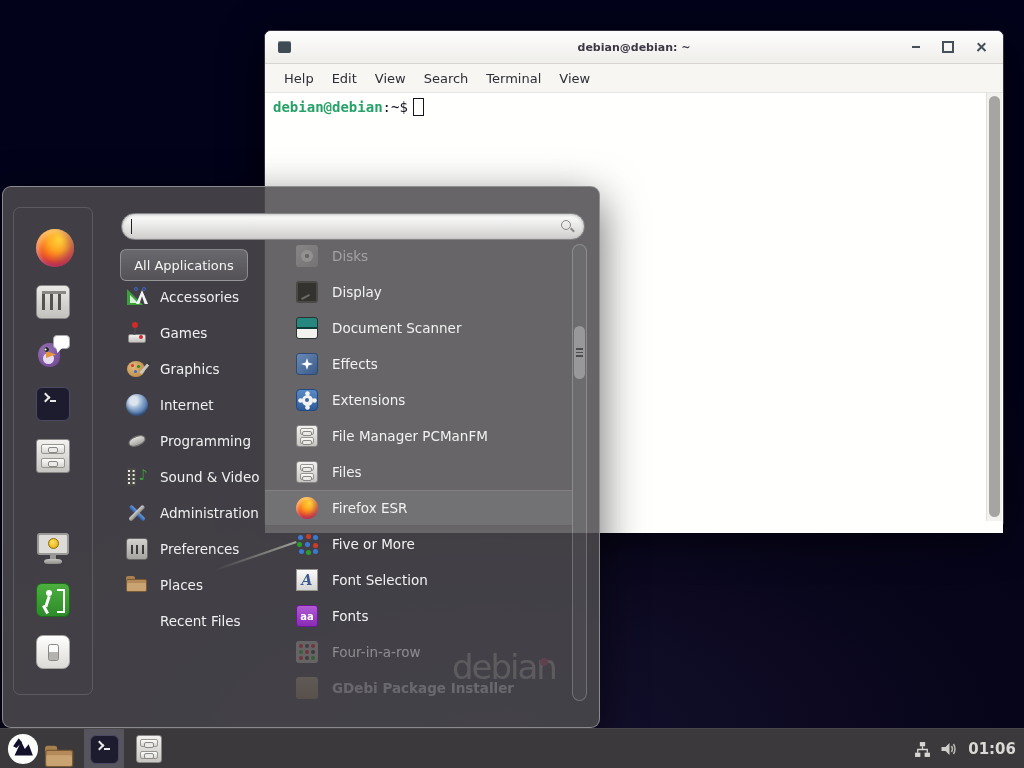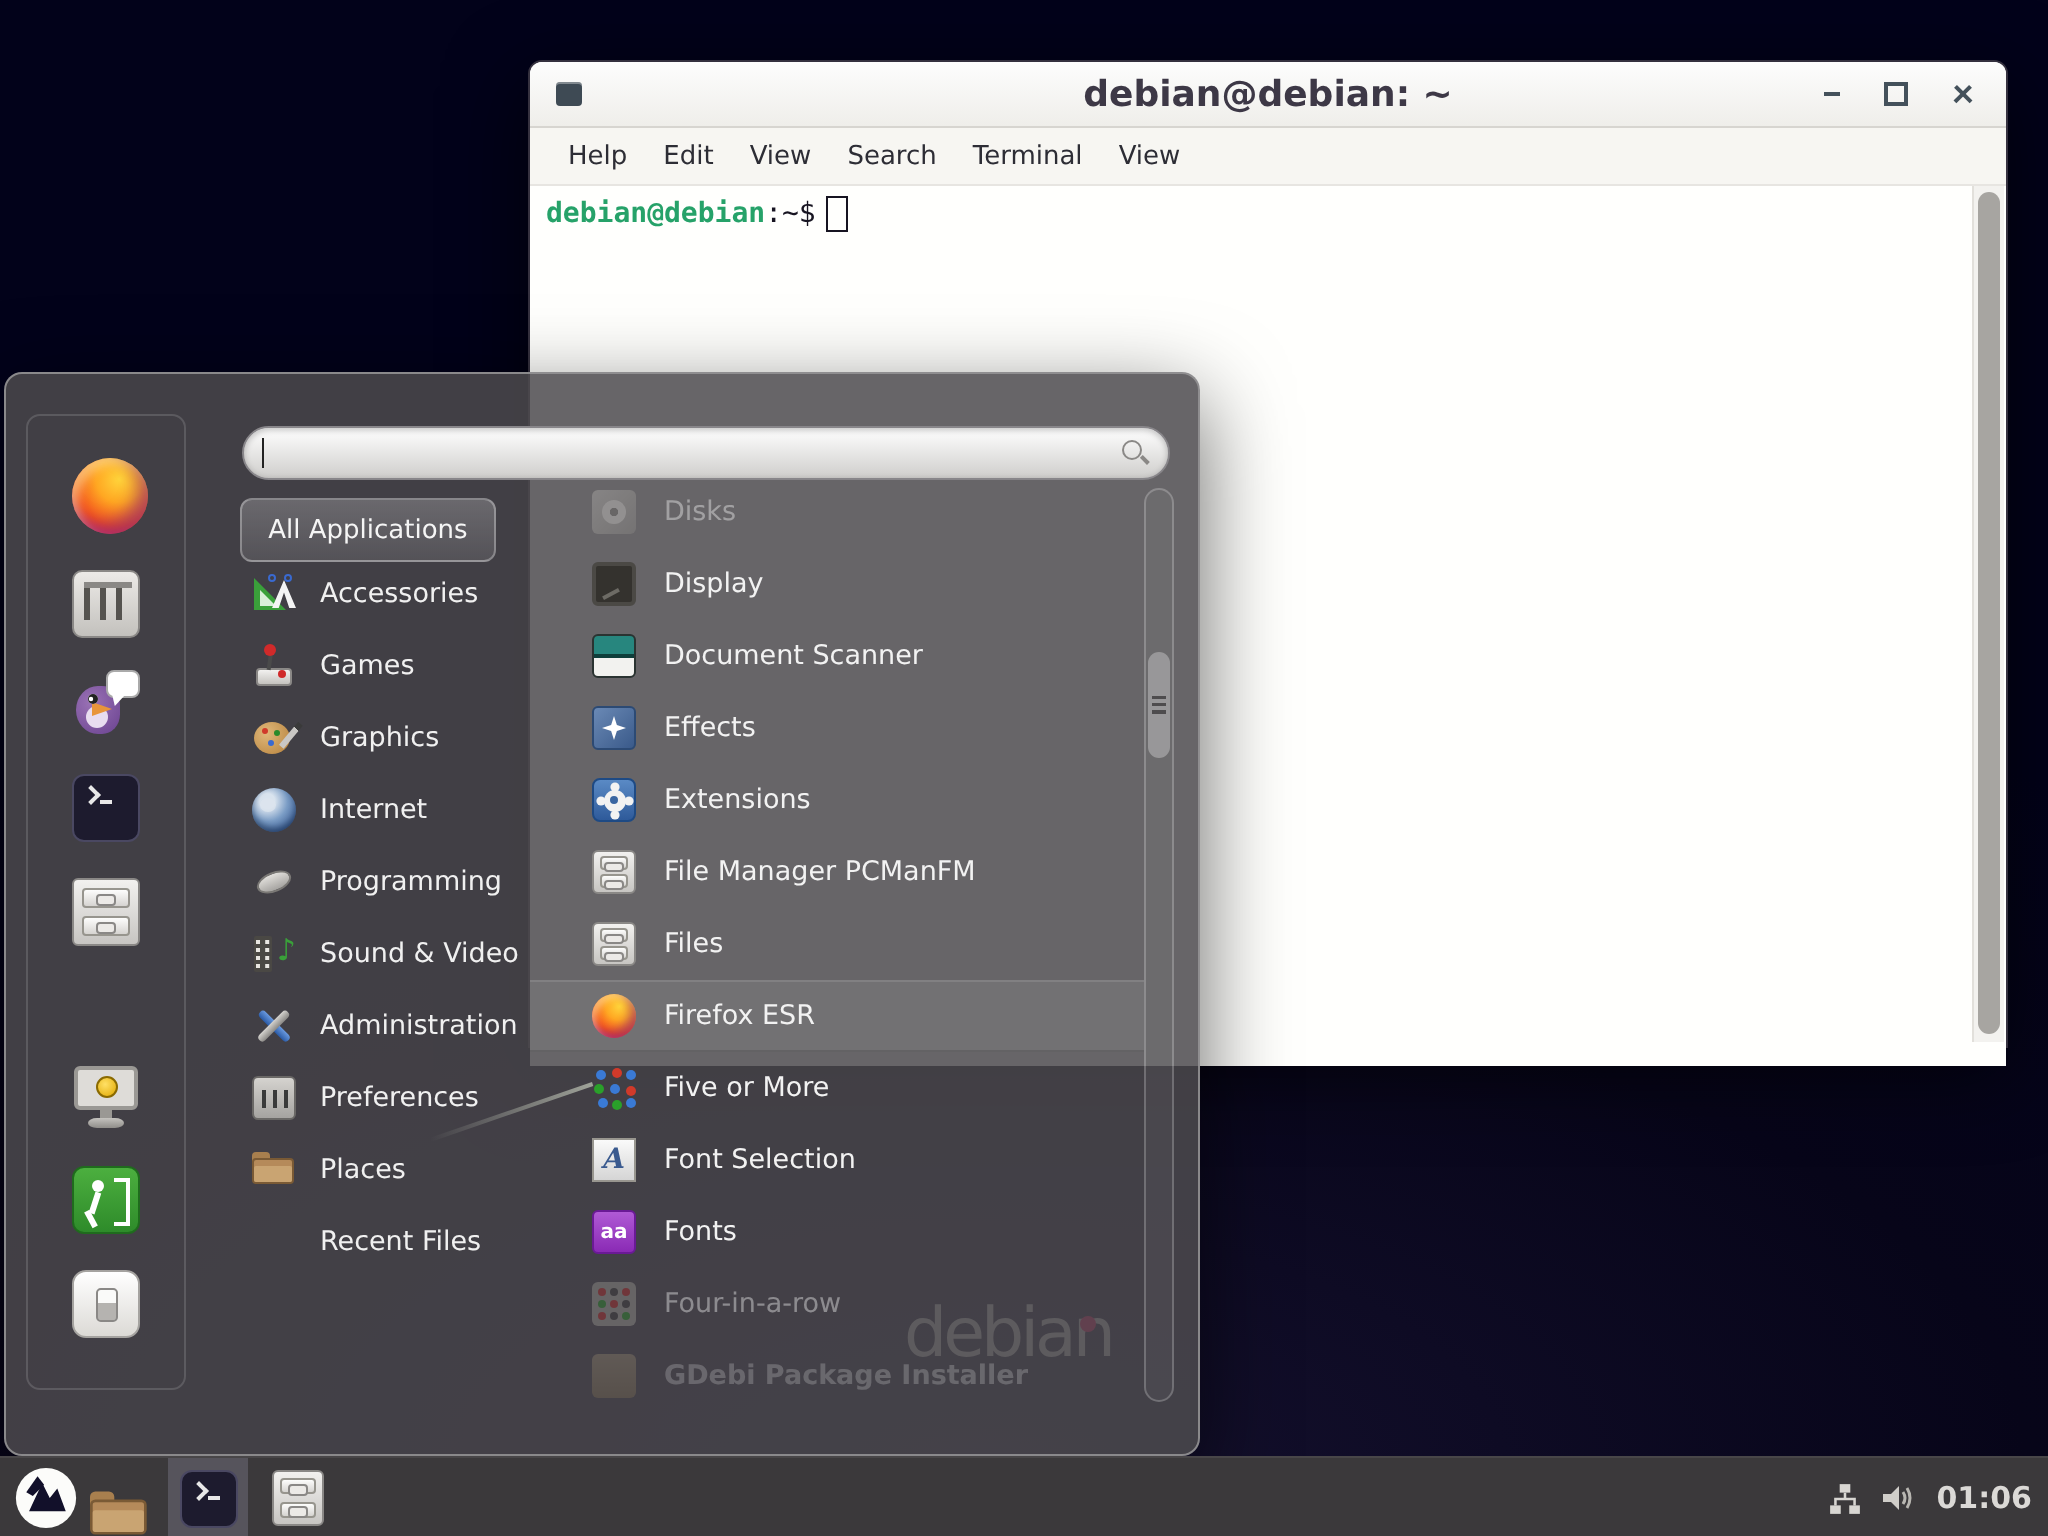--- a/index.html
+++ b/index.html
@@ -15,21 +15,21 @@
 
   
   .terminal{position:absolute;left:264px;top:30px;width:738px;height:492px;
     background:#fffffd;border:1px solid #35313f;border-radius:7px 7px 0 0;
     box-shadow:0 12px 40px rgba(0,0,0,.65);z-index:2;}
   .t-titlebar{position:relative;height:32px;background:linear-gradient(#fdfdfd,#efeeea);
     border-bottom:1px solid #d7d5d0;border-radius:6px 6px 0 0;}
   .t-appicon{position:absolute;left:13px;top:10px;width:13px;height:12px;background:#3e4a54;
     border-radius:2px;box-shadow:inset 0 1px 0 rgba(255,255,255,.35);}
   .t-title{position:absolute;left:0;right:0;top:0;height:32px;display:flex;align-items:center;
-    justify-content:center;font-size:18px;font-weight:bold;color:#3d3846;}
+    justify-content:center;font-size:11px;font-weight:bold;color:#3d3846;}
   .t-controls{position:absolute;right:16px;top:0;height:32px;display:flex;align-items:center;gap:22px;}
   .wc-min{width:8px;height:2px;background:#44515b;}
   .wc-max{width:8px;height:8px;border:2px solid #44515b;}
   .wc-close{position:relative;width:11px;height:11px;}
   .wc-close i{position:absolute;left:0;top:4.5px;width:11px;height:2.4px;background:#44515b;display:block;}
   .wc-close i:first-child{transform:rotate(45deg);}
   .wc-close i:last-child{transform:rotate(-45deg);}
   .t-menubar{height:28px;background:#f7f6f2;border-bottom:1px solid #e7e5e1;
     display:flex;align-items:center;padding-left:10px;}
   .t-menuitem{padding:0 9px;font-size:13px;color:#2d2d35;}

